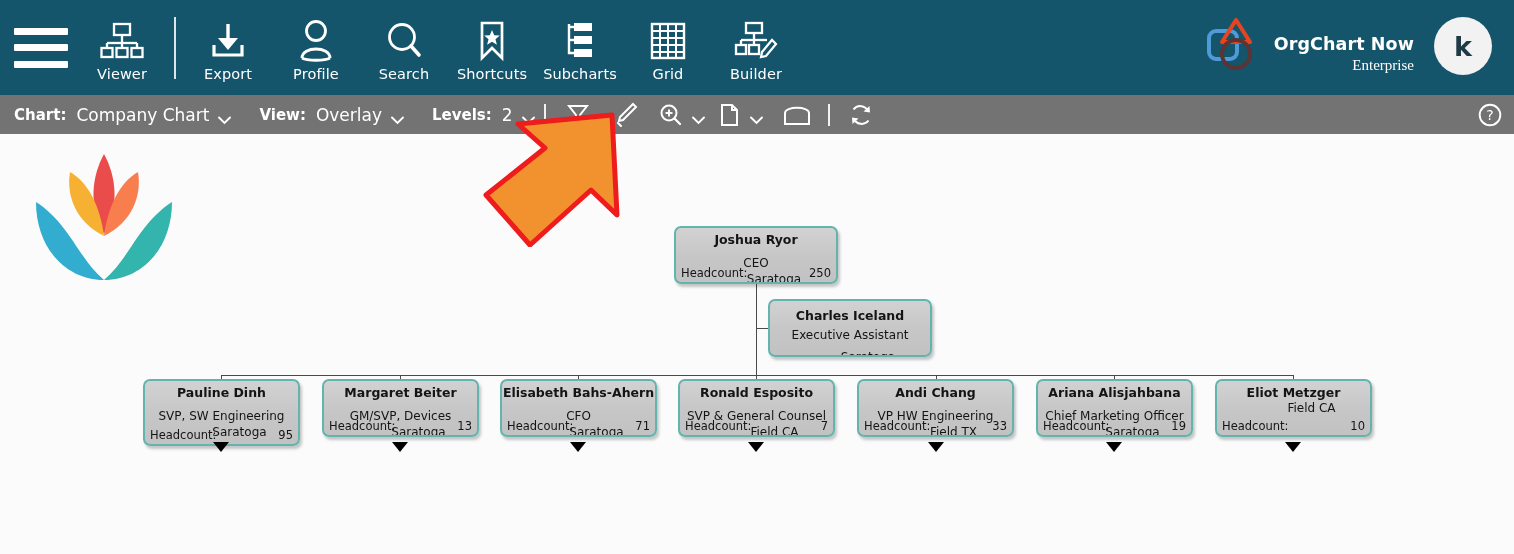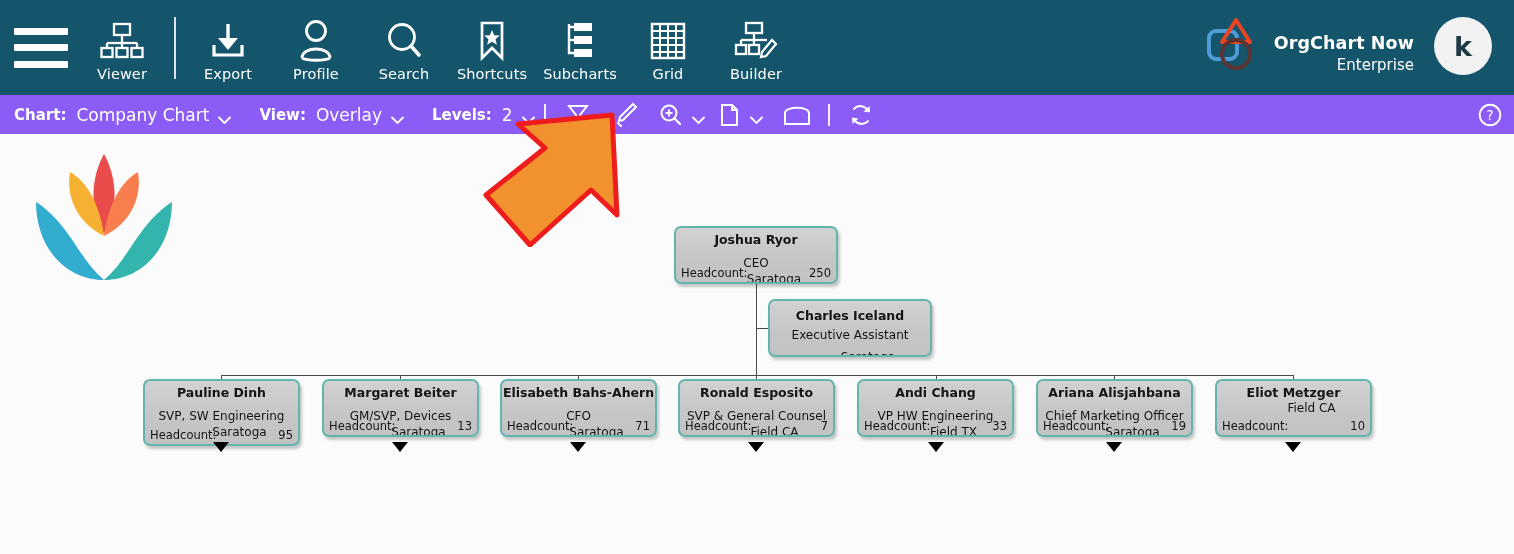--- a/index.html
+++ b/index.html
@@ -37,34 +37,34 @@
     margin: 0 8px;
   }
 
   .brand {
     position: absolute; right: 100px; top: 12px;
     display: flex; align-items: flex-end; gap: 8px;
   }
   .brandmark { width: 62px; height: 62px; position: relative; }
   .brandtext { color: #ffffff; padding-top: 6px; }
   .brandtext .b1 { font-size: 17.5px; font-weight: bold; letter-spacing: .1px; }
-  .brandtext .b2 { font-size: 15px; text-align: right; margin-top: 3px; }
+  .brandtext .b2 { font-size: 15px; text-align: right; margin-top: 3px; font-family: Liberation Serif, serif; }
 
   .avatar {
     position: absolute; right: 22px; top: 17px;
     width: 58px; height: 58px; border-radius: 50%;
     background: #f2f2f2; color: #1d3a45;
     display: flex; align-items: center; justify-content: center;
     font-size: 27px; font-weight: bold; cursor: pointer;
   }
 
   
   .subbar {
     position: absolute; left: 0; top: 95px; width: 1514px; height: 39px;
-    background: #8b5cf6;
+    background: #737373;
     display: flex; align-items: center; color: #ffffff;
     font-size: 15px;
   }
   .subbar .lab { font-weight: bold; margin-left: 14px; }
   .subbar .val { margin-left: 10px; font-size: 17px; }
   .caret {
     display: inline-block; margin-left: 9px; width: 11px; height: 7px;
     cursor: pointer;
   }
   .sb-icon {

